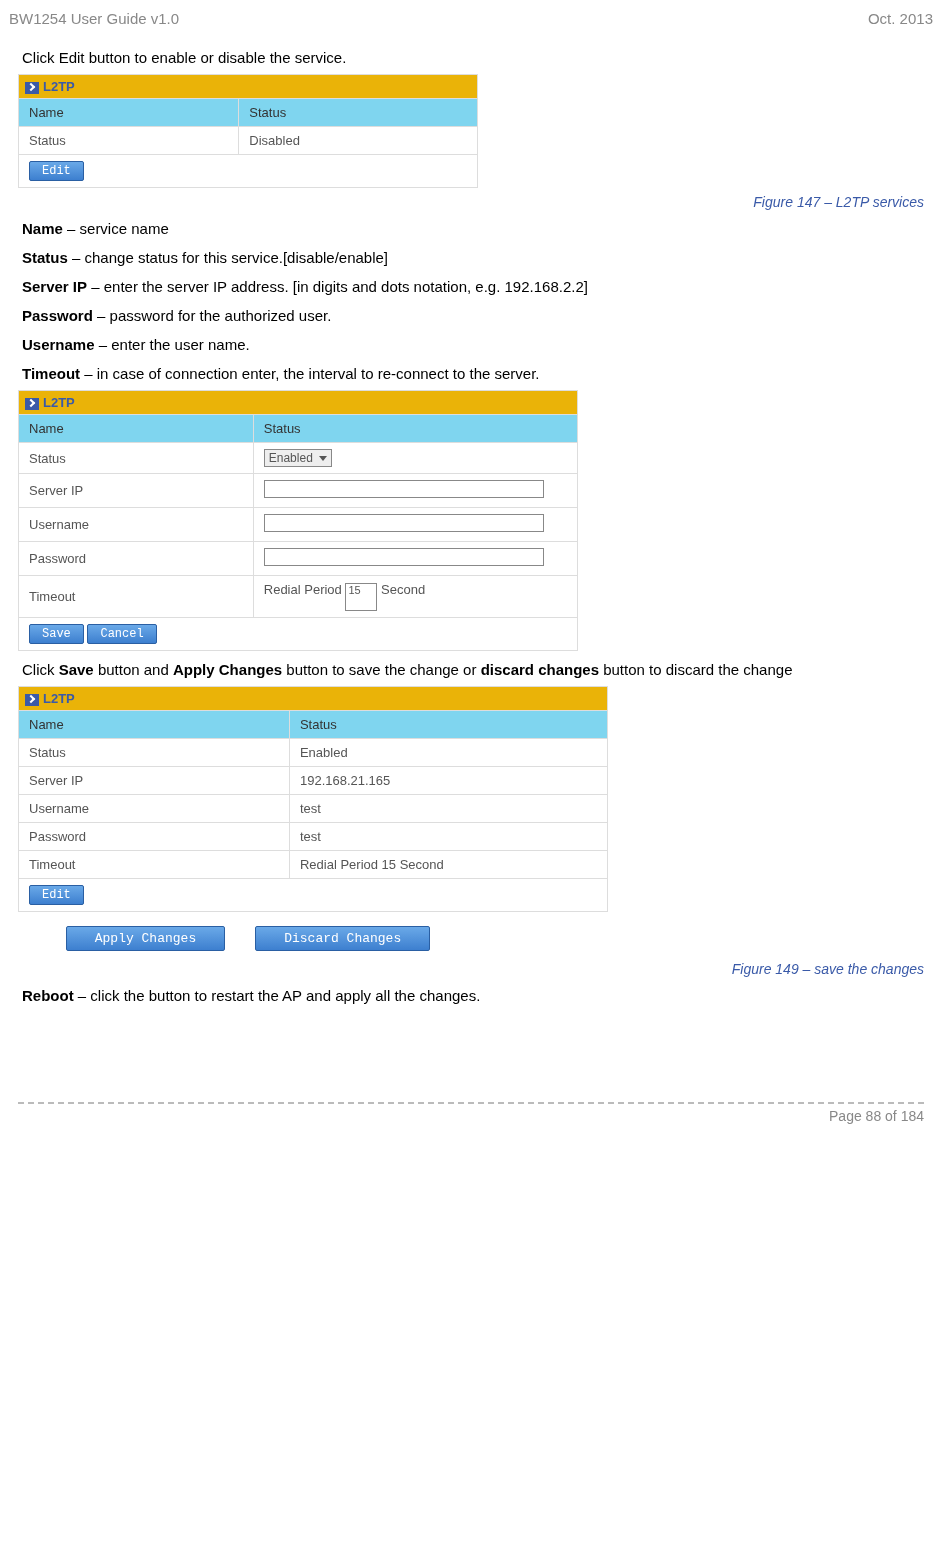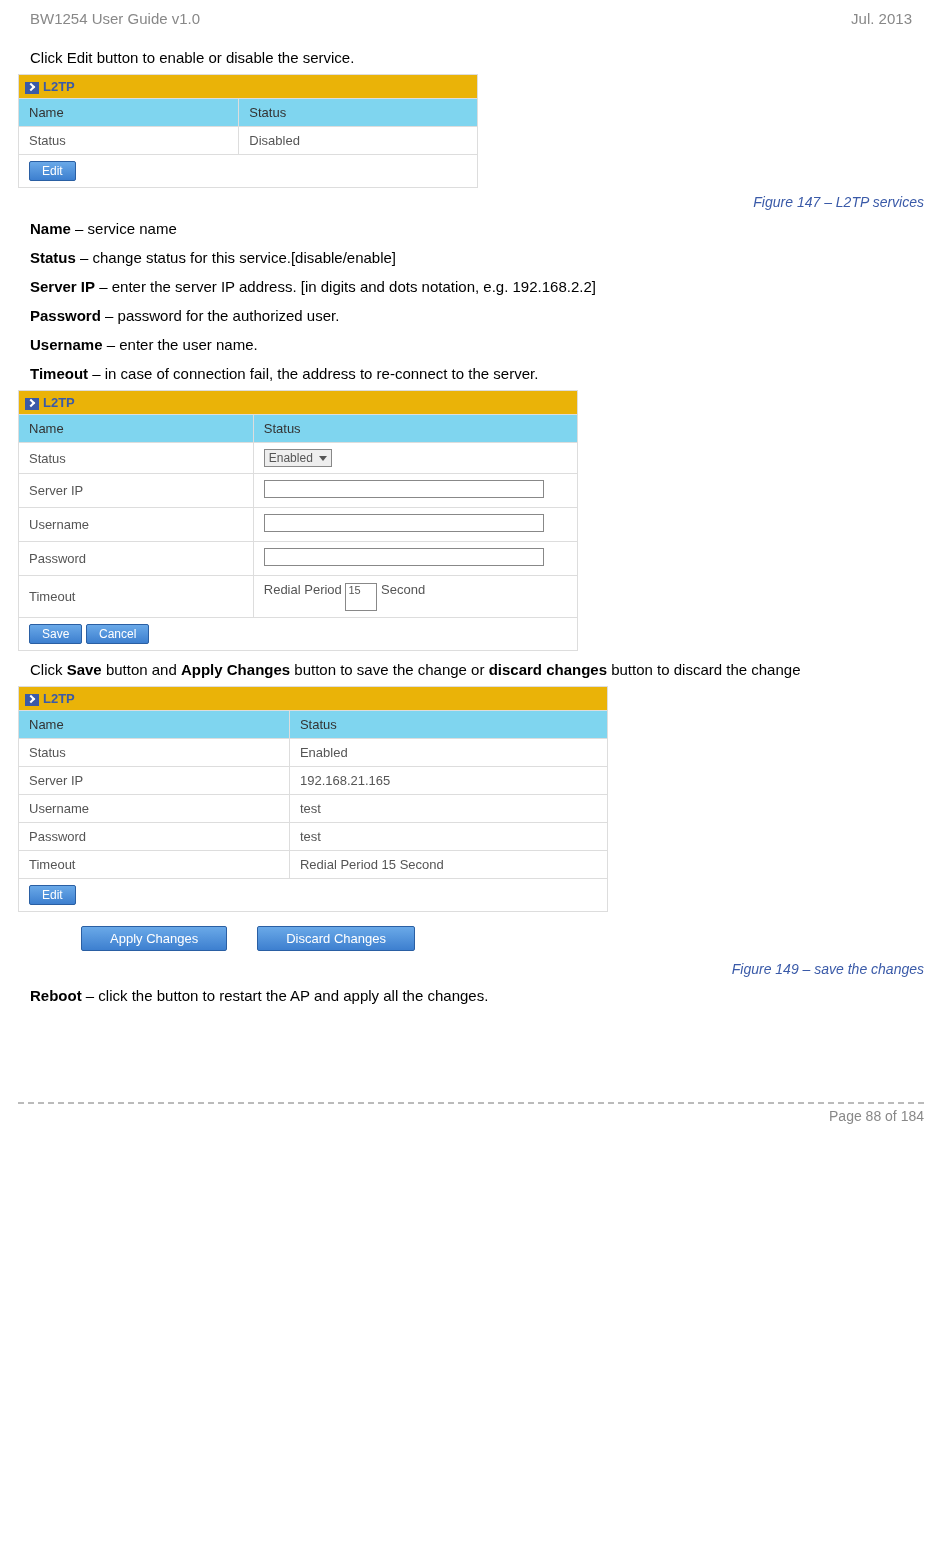--- a/index.html
+++ b/index.html
@@ -6,30 +6,30 @@
     body {
       font-family: Arial, Helvetica, sans-serif;
       width: 942px;
       background: #fff;
       color: #000;
       padding: 0;
     }
     .header-row {
       display: flex;
       justify-content: space-between;
-      padding: 10px 30px 4px;
+      padding: 10px 9px 4px;
       color: #888;
       font-size: 15px;
     }
     .content {
       padding: 8px 18px 10px;
     }
     .para {
       font-size: 15px;
-      margin: 8px 12px 6px;
+      margin: 8px 4px 6px;
       line-height: 1.4;
     }
     .caption {
       font-style: italic;
       color: #3a5aa8;
       font-size: 14px;
       margin: 6px 0 8px;
       text-align: right;
     }
     .bold { font-weight: bold; }
@@ -60,20 +60,21 @@
     .tbl2 { width: 560px; }
     .tbl3 { width: 590px; }
     .btn {
       display: inline-block;
       background: linear-gradient(#6aa9e8,#3d7fcf);
       color: #fff;
       font-size: 12px;
       border: 1px solid #2a5fa3;
       padding: 2px 12px;
       border-radius: 2px;
+      font-family: Liberation Mono, monospace;
     }
     .btn-wide {
       padding: 4px 28px;
       font-size: 13px;
     }
     .center-cell { text-align: center; }
     .sel {
       display: inline-block;
       border: 1px solid #888;
       background: #eee;
@@ -132,21 +133,21 @@
       padding: 4px 18px 10px;
       margin-left: 28px;
     }
     .spacer { height: 80px; }
   </style>
 </head>
 <body>
 
 <div class="header-row">
   <span>BW1254 User Guide v1.0</span>
-  <span>Jul.  2013</span>
+  <span>Oct.  2013</span>
 </div>
 
 <div class="content">
   <p class="para">Click Edit button to enable or disable the service.</p>
 
   <table class="tbl tbl1">
     <tbody>
         <tr class="title-row">
           <td colspan="2"><span class="icon-square"></span><span>L2TP</span></td>
         </tr>
@@ -165,21 +166,21 @@
     </tr>
   </tbody>
     </table>
   <p class="caption">Figure 147 – L2TP services</p>
 
   <p class="para"><span class="bold">Name</span><span> – service name</span></p>
   <p class="para"><span class="bold">Status</span><span> – change status for this service.[disable/enable]</span></p>
   <p class="para"><span class="bold">Server IP</span><span> – enter the server IP address. [in digits and dots notation, e.g. 192.168.2.2]</span></p>
   <p class="para"><span class="bold">Password</span><span> – password for the authorized user.</span></p>
   <p class="para"><span class="bold">Username</span><span> – enter the user name.</span></p>
-  <p class="para"><span class="bold">Timeout</span><span> – in case of connection fail, the address to re-connect to the server.</span></p>
+  <p class="para"><span class="bold">Timeout</span><span> – in case of connection enter, the interval to re-connect to the server.</span></p>
 
   <table class="tbl tbl2">
     <tbody>
         <tr class="title-row">
           <td colspan="2"><span class="icon-square"></span><span>L2TP</span></td>
         </tr>
     <tr class="head-row">
       <td style="width:42%">Name</td>
       <td>Status</td>
     </tr>

